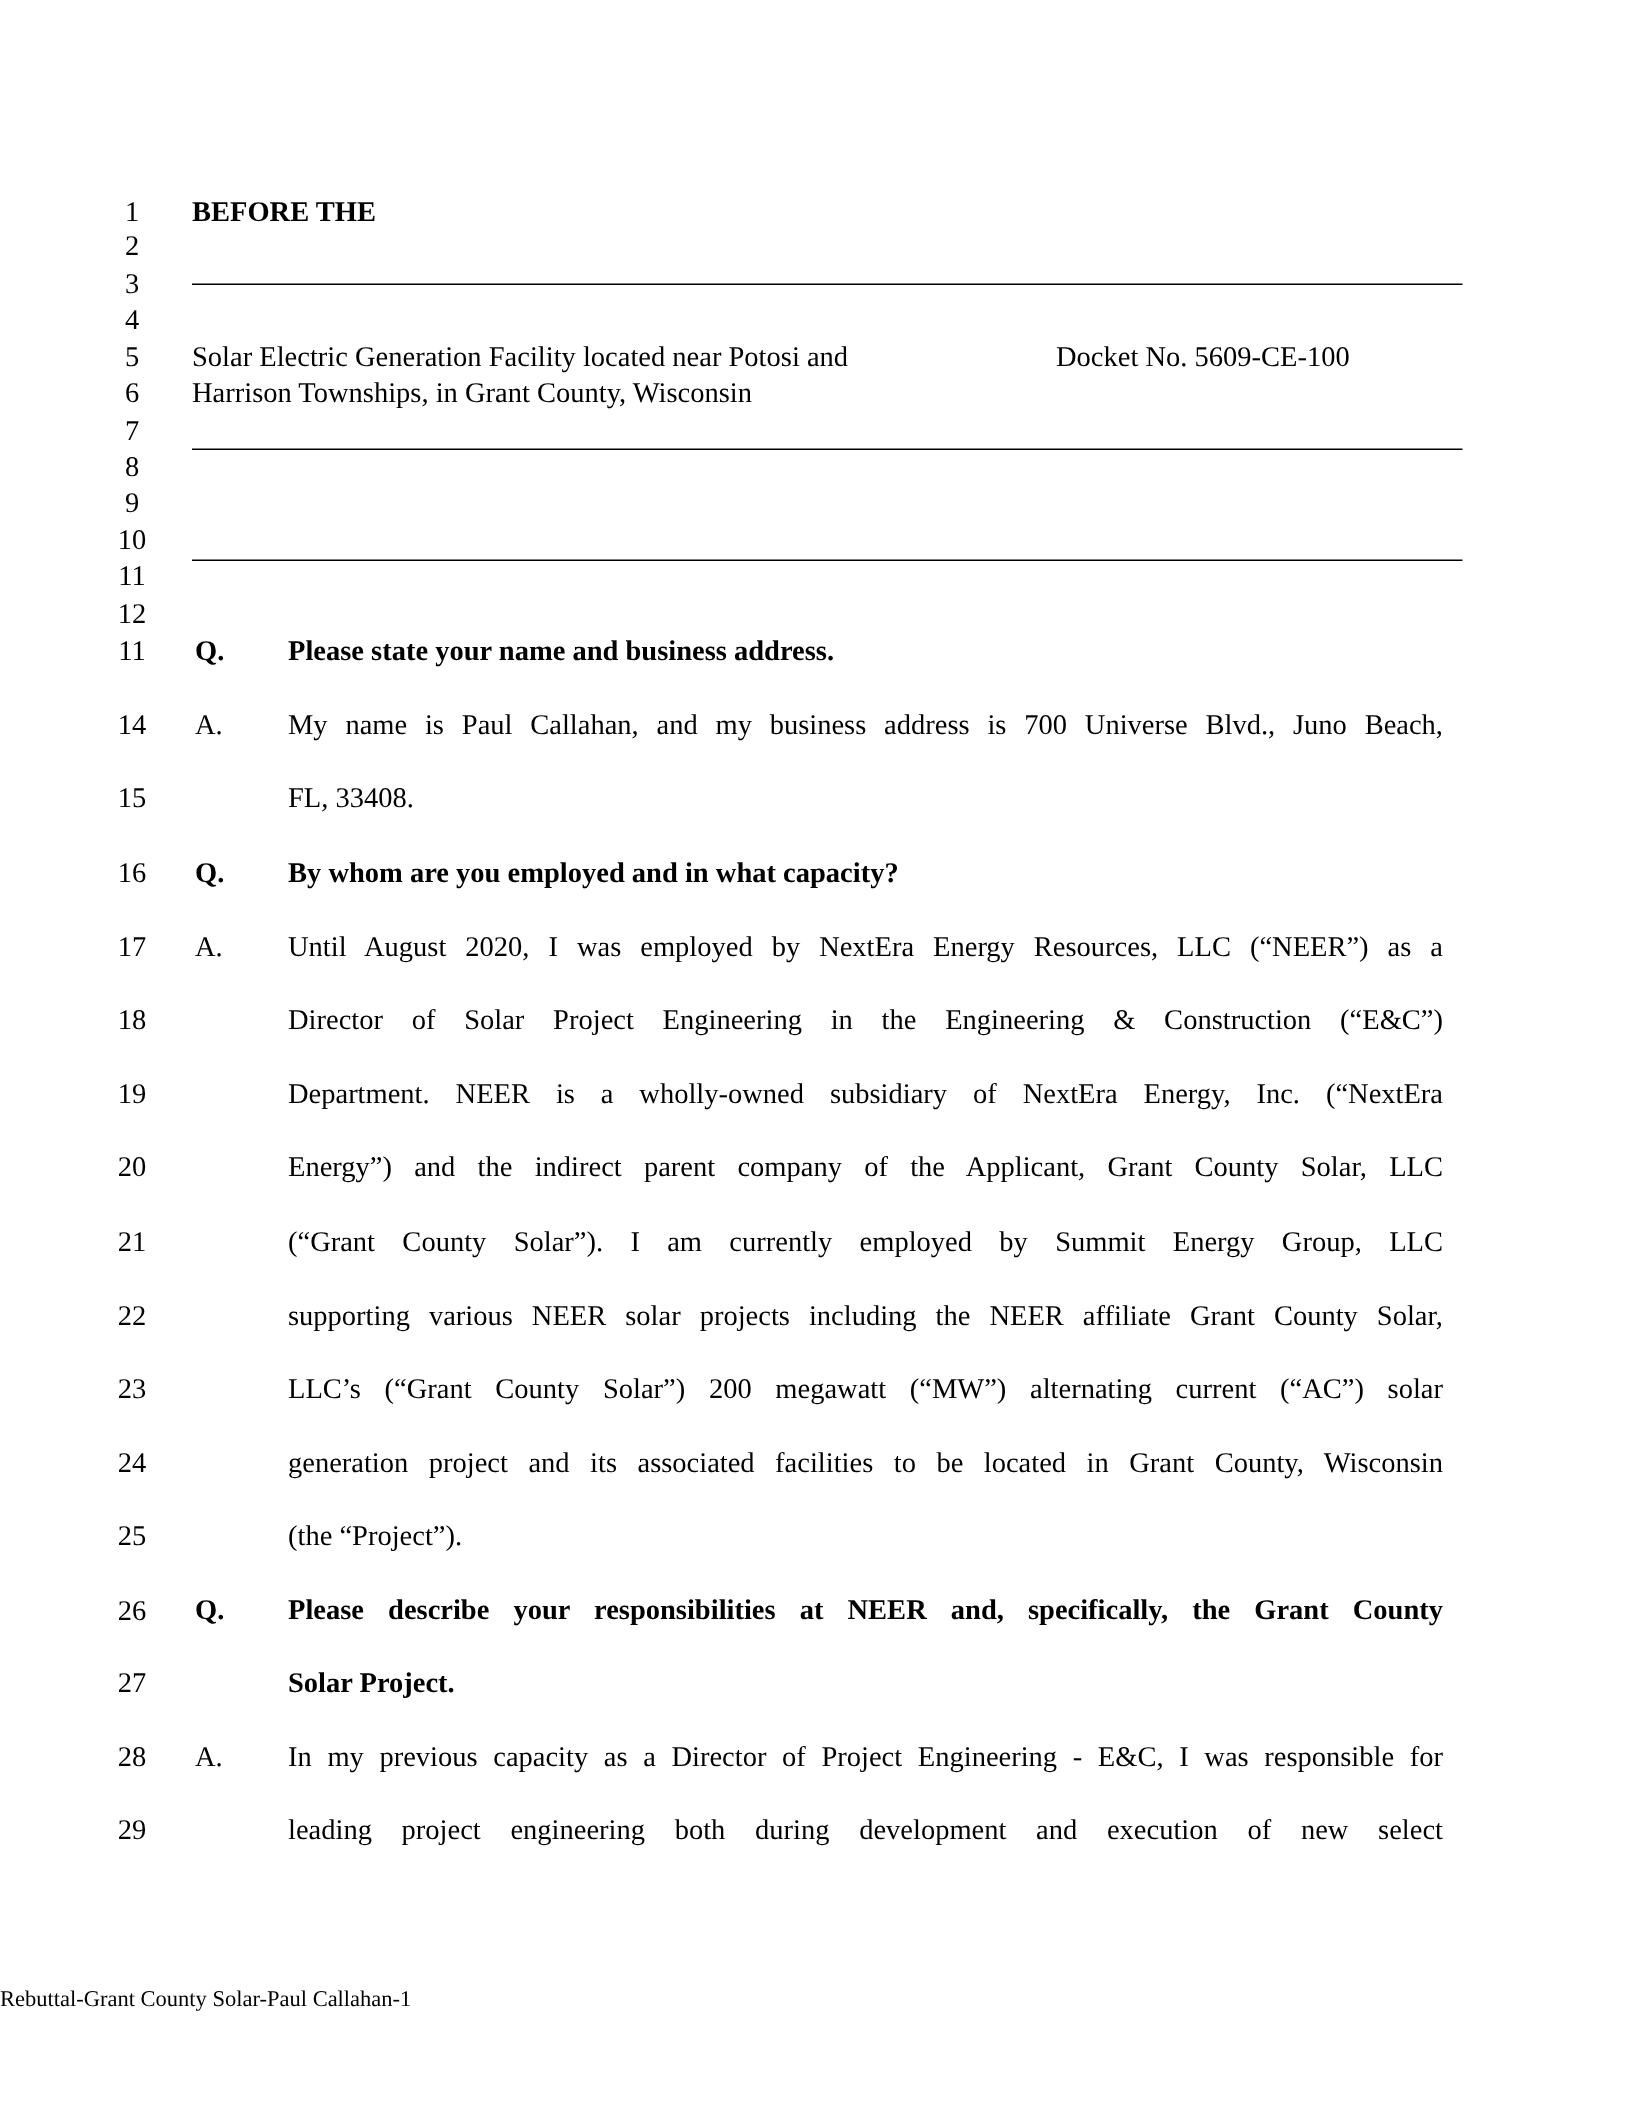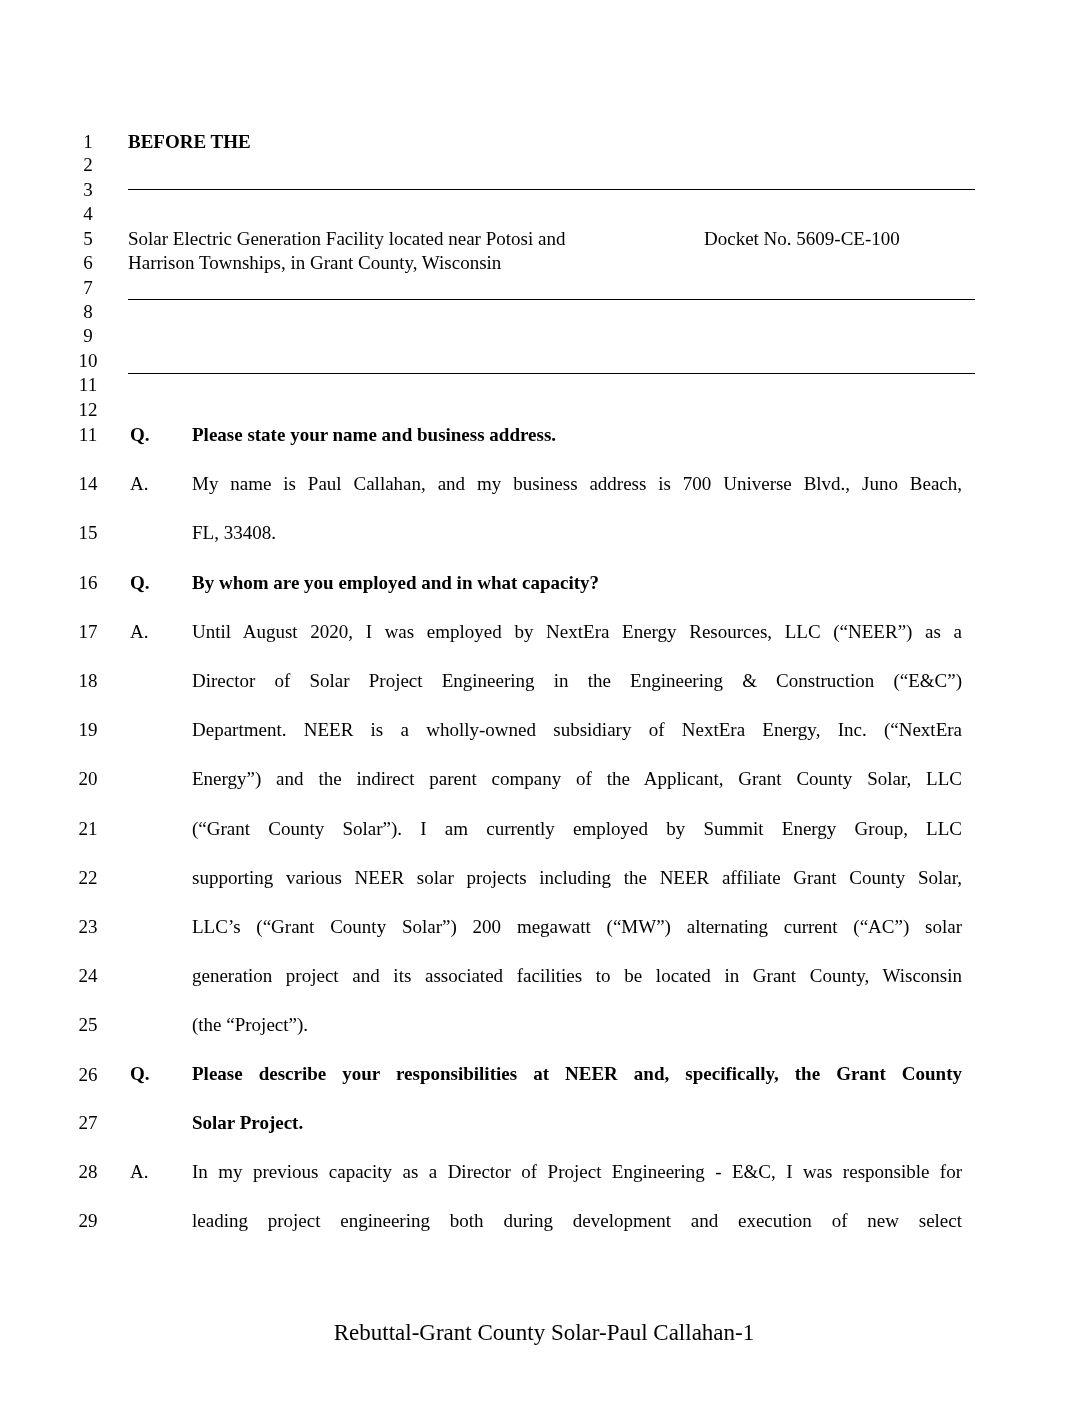--- a/index.html
+++ b/index.html
@@ -7,21 +7,21 @@
            font-family: "Liberation Serif", "DejaVu Serif", serif; color: #000; }
     .page { position: absolute; left: 0; top: 0; width: 1088px; height: 1408px; }
     .ln { position: absolute; left: 70px; width: 36px; text-align: center; font-size: 19px; line-height: 22px; }
     .abs { position: absolute; font-size: 19px; line-height: 22px; white-space: nowrap; }
     .center { text-align: left; }
     .bold { font-weight: bold; }
     .rule { position: absolute; left: 128px; width: 847px; height: 0; border-top: 1.6px solid #000; }
     .qa { position: absolute; left: 130px; font-size: 19px; line-height: 22px; }
     .body-line { position: absolute; left: 192px; width: 770px; font-size: 19px; line-height: 22px; white-space: nowrap; }
     .justify { text-align: justify; text-align-last: justify; }
-    .footer { position: absolute; left: 0; width: 1088px; top: 1322px; text-align: center; font-size: 23px; line-height: 22px; }
+    .footer { position: absolute; left: 0; width: 1088px; top: 1322px; font-size: 15px; line-height: 22px; }
   </style>
 </head>
 <body>
 
 <div class="page">
 
   <div class="ln" style="top:131px">1</div>
   <div class="ln" style="top:154px">2</div>
   <div class="ln" style="top:179px">3</div>
   <div class="ln" style="top:203px">4</div>

